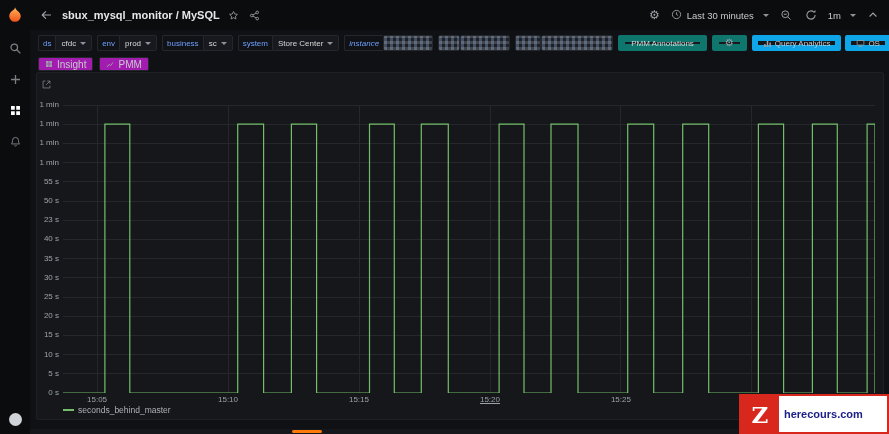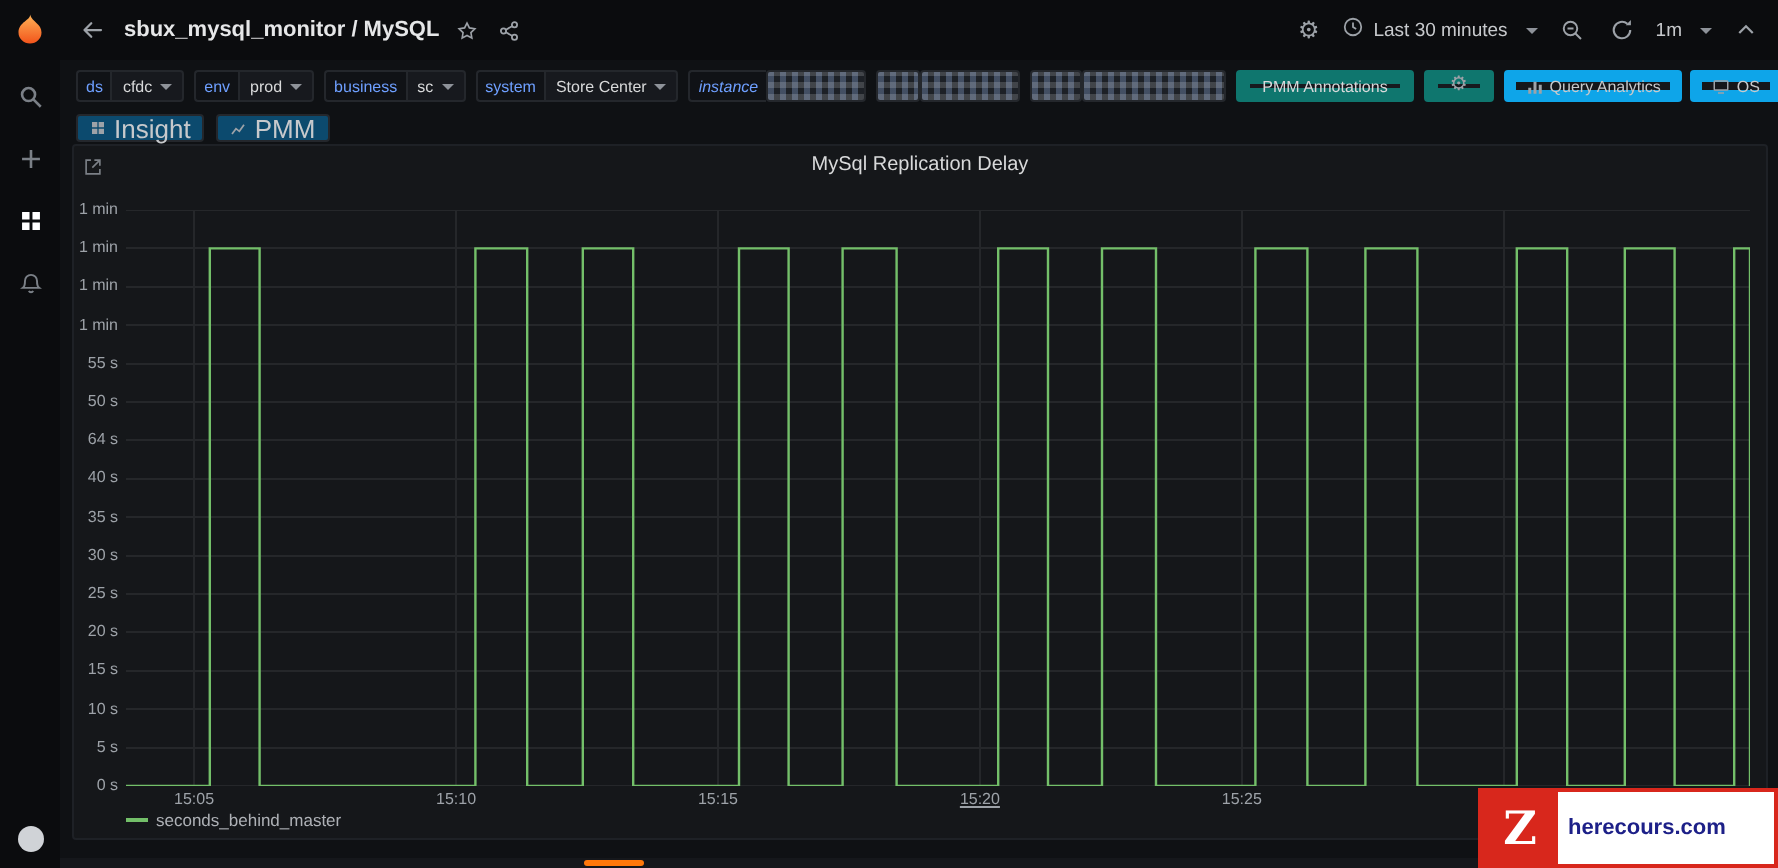--- a/index.html
+++ b/index.html
@@ -41,21 +41,21 @@
     border:1px solid #24272c;border-radius:2px;height:16px;display:inline-block}
   .chip{display:inline-flex;align-items:center;gap:4px;height:16px;padding:0 6px;background:#17191e;border:7px solid #0f766e;border-radius:2px;font-size:8px;color:#d8d9da;cursor:pointer;flex:0 0 auto}
   .chip .gear-glyph{font-size:10px;line-height:10px}
   #quicklinks{margin-left:auto;display:flex;align-items:center;gap:4px}
   .ql-chip{display:inline-flex;align-items:center;gap:3px;height:16px;padding:0 5px;background:#15171b;border:6px solid #0ea5e9;border-radius:2px;font-size:8px;color:#c7c9cc;cursor:pointer;flex:0 0 auto}
   .ql-chip .icon{display:inline-flex}
   .ql-chip .icon svg{width:9px;height:9px;color:#9da2a8}
 
   
   #navrow{position:absolute;left:30px;top:56px;right:0;height:16px;display:flex;align-items:center;gap:6px;padding:0 8px}
-  .nav-chip{display:inline-flex;align-items:center;gap:4px;height:14px;padding:0 6px;background:#0c4a6e;border:1px solid #24272c;border-radius:2px;font-size:13px;color:#c7c9cc;cursor:pointer}
+  .nav-chip{display:inline-flex;align-items:center;gap:4px;height:14px;padding:0 6px;background:#a21caf;border:1px solid #24272c;border-radius:2px;font-size:10px;color:#c7c9cc;cursor:pointer}
   .nav-chip .icon svg{width:8px;height:8px;color:#9da2a8;display:block}
 
   
   #panel{position:absolute;left:36px;top:72px;width:848px;height:348px;background:#15171a;border:1px solid #1e2126;border-radius:2px}
   .panel-title{position:absolute;top:4px;left:0;right:0;text-align:center;font-size:10px;color:#d8d9da;cursor:pointer}
   .panel-corner{position:absolute;top:3px;left:4px;color:#7b8087;cursor:pointer}
   .panel-corner svg{width:11px;height:11px}
   .plot{position:absolute;left:26px;top:32px;width:812px;height:288px;cursor:crosshair}
   .plot svg{width:100%;height:100%;display:block}
   .grid{stroke:rgba(255,255,255,0.07);stroke-width:1;fill:none;shape-rendering:crispEdges}
@@ -277,35 +277,34 @@
         <span>PMM</span>
       </span>
     </div>
 
   <section id="panel">
     <div class="panel-corner">
       <svg viewBox="0 0 16 16">
           <path d="M6.5 3H3v10h10V9.5M9 3h4v4M13 3 7.5 8.5" fill="none" stroke="currentColor" stroke-width="1.2"></path>
         </svg>
     </div>
-    <div class="panel-title">MySql Replication Delay</div>
     <div class="plot">
       <svg viewBox="0 0 812 288" preserveAspectRatio="none">
         <path class="grid" d="M0 288.0H812M0 268.8H812M0 249.6H812M0 230.4H812M0 211.2H812M0 192.0H812M0 172.8H812M0 153.6H812M0 134.4H812M0 115.2H812M0 96.0H812M0 76.8H812M0 57.6H812M0 38.4H812M0 19.2H812M0 0.0H812M34.1 0V288M165.0 0V288M296.0 0V288M427.0 0V288M557.9 0V288M688.9 0V288"></path>
         <path class="series" d="M0 288.0L41.9 288.0L41.9 19.2L66.8 19.2L66.8 288.0L174.7 288.0L174.7 19.2L200.6 19.2L200.6 288.0L228.4 288.0L228.4 19.2L253.6 19.2L253.6 288.0L306.5 288.0L306.5 19.2L331.3 19.2L331.3 288.0L358.3 288.0L358.3 19.2L385.3 19.2L385.3 288.0L436.1 288.0L436.1 19.2L461.0 19.2L461.0 288.0L488.0 288.0L488.0 19.2L515.0 19.2L515.0 288.0L564.7 288.0L564.7 19.2L590.7 19.2L590.7 288.0L619.7 288.0L619.7 19.2L645.7 19.2L645.7 288.0L695.4 288.0L695.4 19.2L720.6 19.2L720.6 288.0L749.4 288.0L749.4 19.2L774.3 19.2L774.3 288.0L804.1 288.0L804.1 19.2L812.0 19.2L812.0 288.0L812 288.0" stroke="#73bf69"></path>
       </svg>
     </div>
     <div id="ylabels">
         <div class="ytick" style="top: 28px;">1 min</div>
         <div class="ytick" style="top: 47.2px;">1 min</div>
         <div class="ytick" style="top: 66.4px;">1 min</div>
         <div class="ytick" style="top: 85.6px;">1 min</div>
         <div class="ytick" style="top: 104.8px;">55 s</div>
         <div class="ytick" style="top: 124px;">50 s</div>
-        <div class="ytick" style="top: 143.2px;">64 s</div>
+        <div class="ytick" style="top: 143.2px;">23 s</div>
         <div class="ytick" style="top: 162.4px;">40 s</div>
         <div class="ytick" style="top: 181.6px;">35 s</div>
         <div class="ytick" style="top: 200.8px;">30 s</div>
         <div class="ytick" style="top: 220px;">25 s</div>
         <div class="ytick" style="top: 239.2px;">20 s</div>
         <div class="ytick" style="top: 258.4px;">15 s</div>
         <div class="ytick" style="top: 277.6px;">10 s</div>
         <div class="ytick" style="top: 296.8px;">5 s</div>
         <div class="ytick" style="top: 316px;">0 s</div>
       </div>

